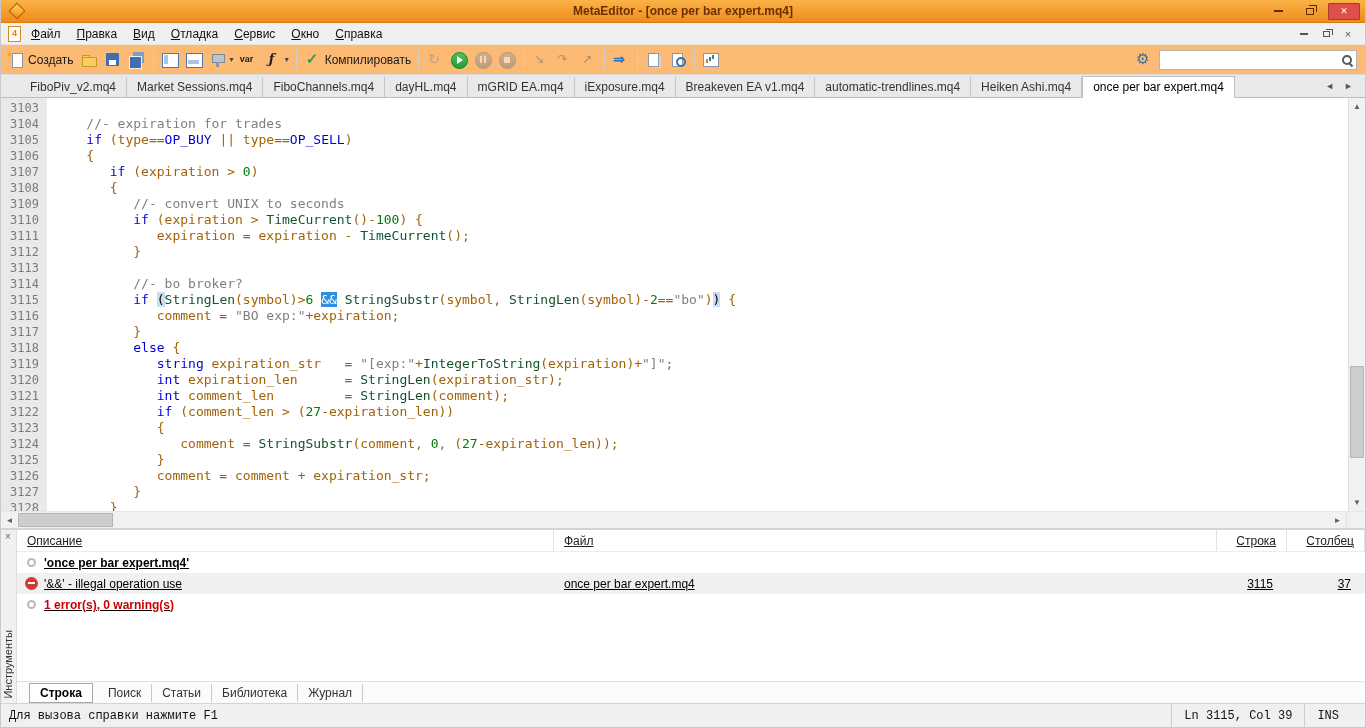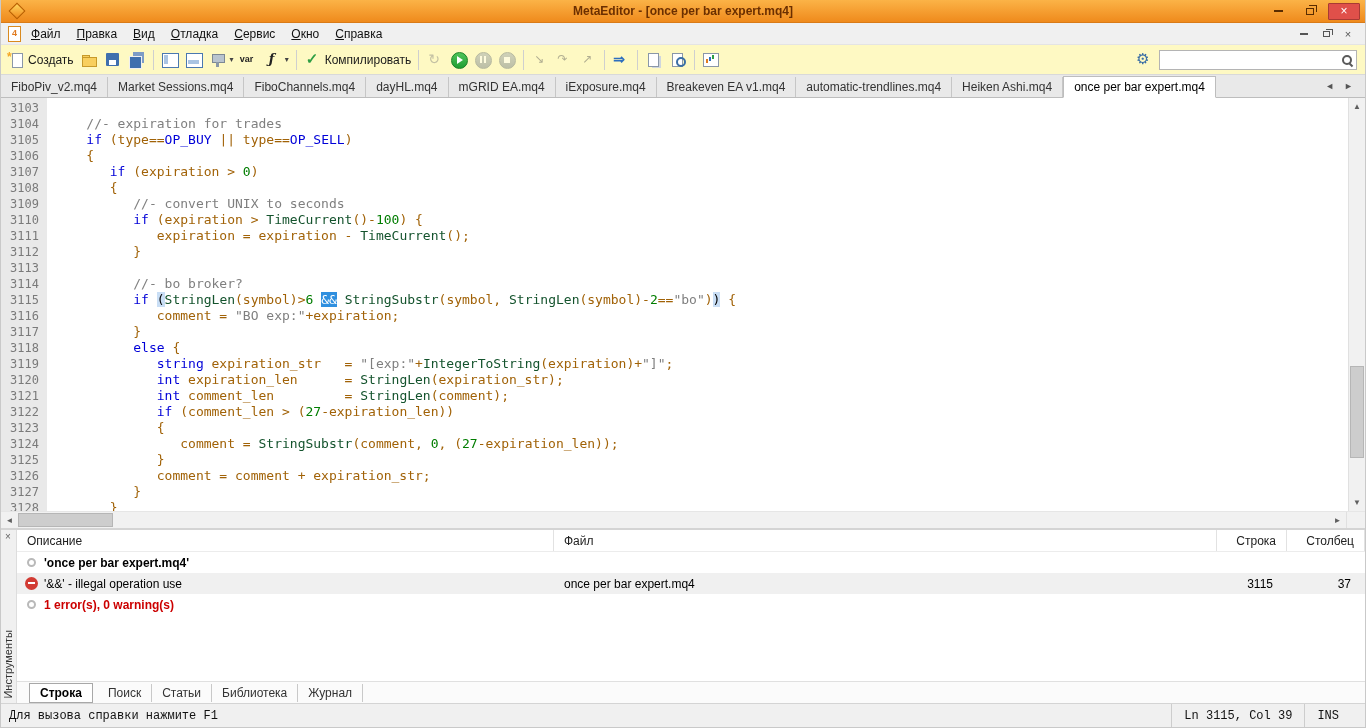--- a/index.html
+++ b/index.html
@@ -24,21 +24,21 @@
   .ic-mql4::after { content:"4"; position:absolute; left:7px; top:3px; font-weight:bold; font-size:9px; color:#e07b20; }
   .menu-items { display:flex; align-items:center; }
   .menu-item { padding:3px 8px; color:#111; cursor:default; }
   .mdi-controls { margin-left:auto; display:flex; align-items:center; gap:8px; padding-right:10px; color:#555; }
   .mdi-btn { width:14px; height:12px; display:flex; align-items:center; justify-content:center; font-size:11px; color:#555; }
   .glyph-min-s { width:8px; height:2px; background:currentColor; }
   .glyph-restore-s { width:7px; height:6px; border:1px solid currentColor; position:relative; }
   .glyph-restore-s::before { content:""; position:absolute; left:2px; top:-3px; width:6px; height:5px; border:1px solid currentColor; border-bottom:none; border-left:none; }
 
   
-  .toolbar { height:30px; flex:none; background:#fef9c3; display:flex; align-items:center; padding-left:3px; border-bottom:1px solid #d9d9d9; }
+  .toolbar { height:30px; flex:none; background:#fdba74; display:flex; align-items:center; padding-left:3px; border-bottom:1px solid #d9d9d9; }
   .toolbar-buttons { display:flex; align-items:center; }
   .tb-btn { background:transparent; border:none; font:12px "Liberation Sans",sans-serif; color:#1a1a1a; display:flex; align-items:center; gap:3px; padding:2px 3px; height:26px; cursor:default; }
   .tb-btn.disabled { opacity:.45; }
   .tb-sep { width:1px; height:20px; background:#cfcfcf; margin:0 4px; flex:none; }
   .dd { font-size:8px; color:#444; }
   .toolbar-right { margin-left:auto; display:flex; align-items:center; gap:7px; padding-right:8px; }
   .search-box { width:198px; height:20px; background:#fff; border:1px solid #b4b4b4; display:flex; align-items:center; padding-right:2px; }
   .search-box input { flex:1; min-width:0; border:none; outline:none; background:transparent; font-size:12px; padding:0 5px; }
 
   
@@ -74,21 +74,21 @@
   .ic-search-files::before { content:""; position:absolute; left:3px; top:2px; width:9px; height:12px; background:#fff; border:1px solid #8a97a8; }
   .ic-search-files::after { content:""; position:absolute; right:1px; bottom:2px; width:6px; height:6px; border:2px solid #3a6ea5; border-radius:50%; }
   .ic-chart::before { content:""; position:absolute; left:1px; top:2px; width:14px; height:12px; background:#fff; border:1px solid #8a97a8; }
   .ic-chart::after { content:""; position:absolute; left:4px; top:8px; width:2px; height:4px; background:#e07b20; box-shadow:3px -2px 0 #2e6fbe, 6px -4px 0 #2f9e44; }
   .ic-gear::before { content:"⚙"; position:absolute; left:2px; top:-1px; font-size:15px; color:#3a6ea5; }
   .ic-magnifier { width:14px; height:14px; position:relative; flex:none; display:inline-block; }
   .ic-magnifier::before { content:""; position:absolute; left:2px; top:2px; width:6px; height:6px; border:2px solid #5a5a5a; border-radius:50%; }
   .ic-magnifier::after { content:""; position:absolute; left:9px; top:9px; width:5px; height:2px; background:#5a5a5a; transform:rotate(45deg); transform-origin:left center; }
 
   
-  .tabbar { height:23px; flex:none; background:#e9e9e9; display:flex; align-items:flex-end; border-bottom:1px solid #bdbdbd; font-size:12px; padding-left:0; }
+  .tabbar { height:23px; flex:none; background:#e9e9e9; display:flex; align-items:flex-end; border-bottom:1px solid #bdbdbd; font-size:12px; padding-left:19px; }
   .tab { height:20px; line-height:20px; padding:0 10px; color:#333; border-right:1px solid #c6c6c6; white-space:nowrap; cursor:default; }
   .tab.active { background:#fff; border:1px solid #bdbdbd; border-bottom:1px solid #fff; height:22px; line-height:21px; margin-bottom:-1px; color:#000; }
   .tab-arrows { margin-left:auto; align-self:center; display:flex; gap:10px; padding:0 12px; color:#555; font-size:9px; }
 
   
   .editor { height:413px; flex:none; display:flex; background:#fff; overflow:hidden; }
   .gutter { width:46px; flex:none; background:#e9e9e9; color:#7a7a7a; font:12px/16px "DejaVu Sans Mono",monospace; text-align:right; padding:2px 8px 0 0; }
   .gutter-line { height:16px; }
   .code { flex:1; min-width:0; font:13px/16px "DejaVu Sans Mono",monospace; padding:2px 0 0 8px; white-space:pre; overflow:hidden; }
   .code-line { height:16px; }
@@ -112,21 +112,21 @@
   .hs-arrow.right { right:19px; }
   .hs-thumb { position:absolute; left:17px; top:1px; height:14px; width:95px; background:#cdcdcd; border:1px solid #b6b6b6; }
   .hs-corner { position:absolute; right:0; top:0; width:19px; height:16px; background:#f1f1f1; border-left:1px solid #e0e0e0; }
 
   
   .bottom-panel { height:175px; flex:none; display:flex; border-top:2px solid #d4d4d4; background:#fff; }
   .side-strip { width:16px; flex:none; background:#f0f0f0; border-right:1px solid #ddd; position:relative; }
   .strip-close { position:absolute; top:1px; left:4px; font-size:10px; color:#666; cursor:default; }
   .strip-label { position:absolute; bottom:4px; left:1px; writing-mode:vertical-rl; transform:rotate(180deg); font-size:11px; color:#333; }
   .panel-main { flex:1; min-width:0; display:flex; flex-direction:column; }
-  .grid-row { display:grid; grid-template-columns:537px 1fr 70px 78px; align-items:center; height:21px; font-size:12px; }
+  .grid-row { display:grid; grid-template-columns:537px 1fr 70px 78px; align-items:center; height:21px; font-size:12px;text-decoration:underline; }
   .header-row { height:22px; border-bottom:1px solid #ececec; color:#222; }
   .header-cell { height:100%; display:flex; align-items:center; padding:0 10px; border-right:1px solid #e2e2e2; }
   .header-cell.right { justify-content:flex-end; }
   .desc-cell { display:flex; align-items:center; gap:6px; padding:0 8px; overflow:hidden; white-space:nowrap; }
   .ic-dot { width:9px; height:9px; border-radius:50%; border:2px solid #b9b9b9; flex:none; margin:0 2px; }
   .ic-error { width:13px; height:13px; border-radius:50%; background:#d23b33; position:relative; flex:none; }
   .ic-error::after { content:""; position:absolute; left:3px; top:5px; width:7px; height:2px; background:#fff; }
   .desc-text.bold { font-weight:bold; }
   .desc-text.summary { color:#cc0000; font-weight:bold; }
   .err-row.selected { background:#f0f0f0; }

